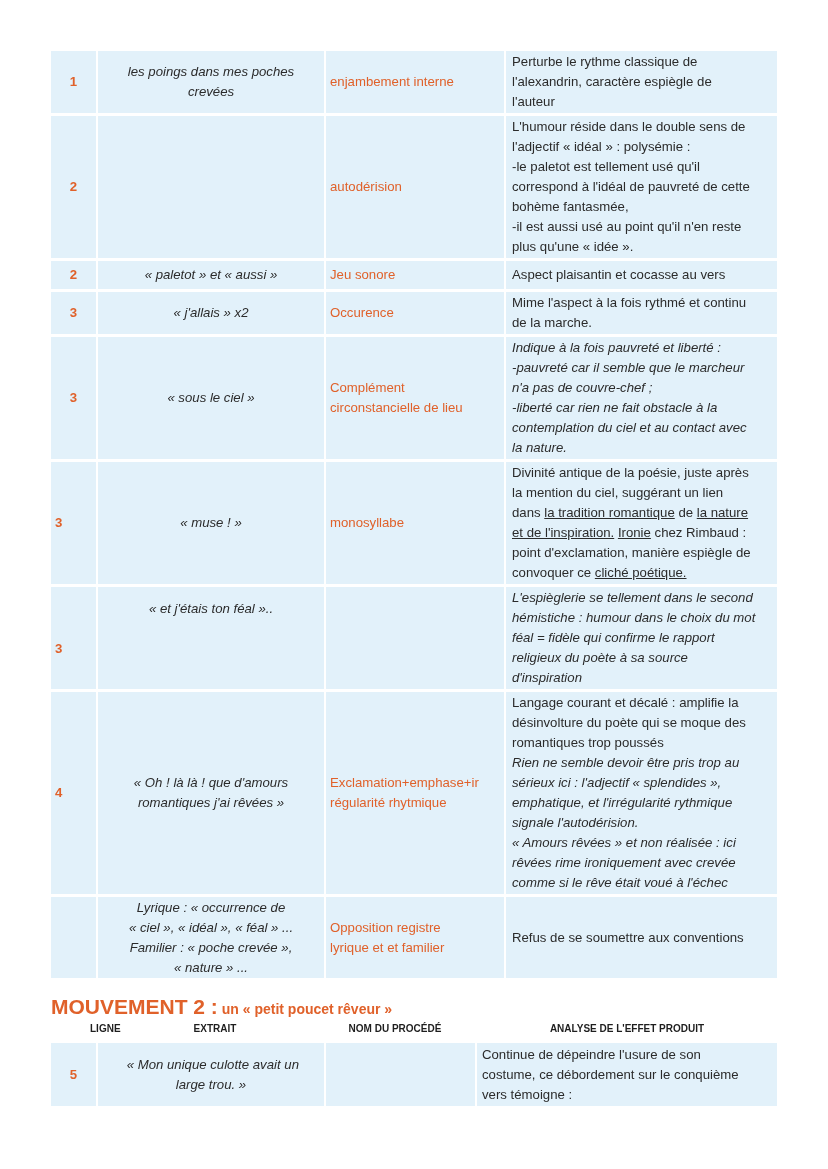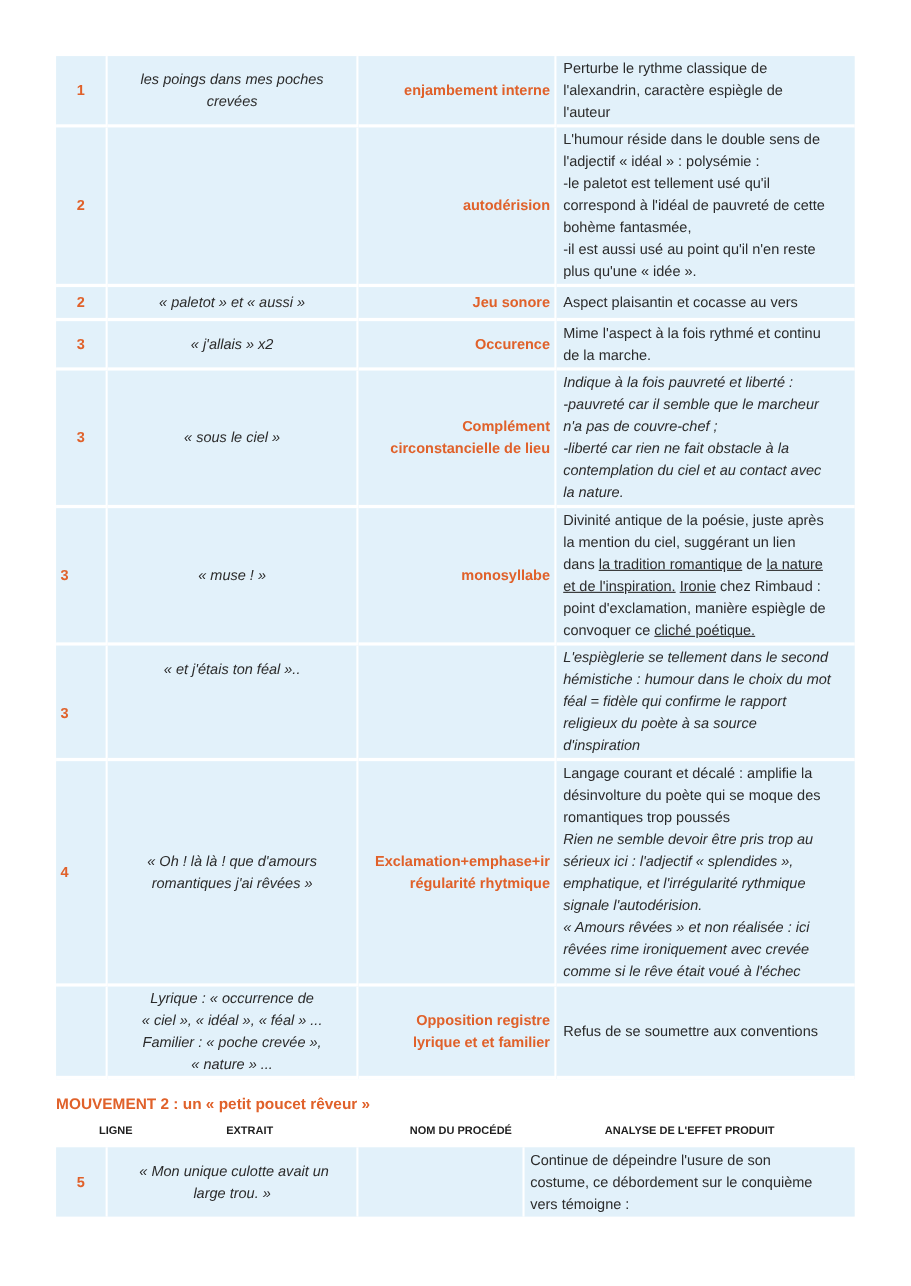--- a/index.html
+++ b/index.html
@@ -11,28 +11,28 @@
   .tbl td:last-child { border-right: none; margin-top: 16px; }
 
   #t1 { top: 51px; width: 726px; }
   #t1 col.c1 { width: 47px; } #t1 col.c2 { width: 228px; } #t1 col.c3 { width: 180px; } #t1 col.c4 { width: 271px; }
 
   .num { color: #e0612a; font-weight: bold; text-align: center; font-size: 13.5px; }
   .num.left { text-align: left; padding-left: 4px; }
   .num.low { vertical-align: bottom; padding-bottom: 30px; }
   .ext { font-style: italic; text-align: center; padding: 0 18px; }
   .ext.top { vertical-align: top; padding-top: 12px; }
-  .proc { color: #e0612a; font-weight: bold; text-align: right; padding: 0 4px; }
+  .proc { color: #e0612a; font-weight: normal; text-align: left; padding: 0 4px; }
   .ana { padding: 1px 6px 1px 6px; }
   .ana .it { font-style: italic; }
   .u { text-decoration: underline; }
   .line { display: block; }
 
   #mvt { position: absolute; left: 51px; top: 995px; font-size: 14px; font-weight: bold; color: #e0612a; white-space: nowrap; }
-  #mvt .big { font-size: 14px; }
+  #mvt .big { font-size: 21px; }
 
   #hdr { position: absolute; left: 51px; top: 1021px; width: 726px; height: 18px; font-size: 10px; font-weight: bold; color: #1e1e1e; }
   #hdr span { position: absolute; top: 2px; text-align: center; }
 
   #t2 { top: 1043px; width: 726px; }
   #t2 col.c1 { width: 47px; } #t2 col.c2 { width: 228px; } #t2 col.c3 { width: 151px; } #t2 col.c4 { width: 300px; }
   #t2 td { border-bottom: none; }
   #t2 .ext2 { font-style: italic; text-align: center; padding: 0 0; }
 </style>
 </head>
@@ -201,22 +201,22 @@
     </tr>
   </tbody>
 </table>
 
 <div id="mvt">
   <span class="big">MOUVEMENT 2 :</span><span> un « petit poucet rêveur »</span>
 </div>
 
 <div id="hdr">
   <span style="left:8px;width:30px;text-align:left;padding-left:31px;">LIGNE</span>
-  <span style="left:62px;width:228px;text-align:center;">EXTRAIT</span>
-  <span style="left:283px;width:170px;">NOM DU PROCÉDÉ</span>
+  <span style="left:50px;width:228px;text-align:center;">EXTRAIT</span>
+  <span style="left:259px;width:170px;">NOM DU PROCÉDÉ</span>
   <span style="left:426px;width:300px;">ANALYSE DE L'EFFET PRODUIT</span>
 </div>
 
 <table id="t2" class="tbl">
   <colgroup>
       <col class="c1">
       <col class="c2">
       <col class="c3">
       <col class="c4">
     </colgroup>

